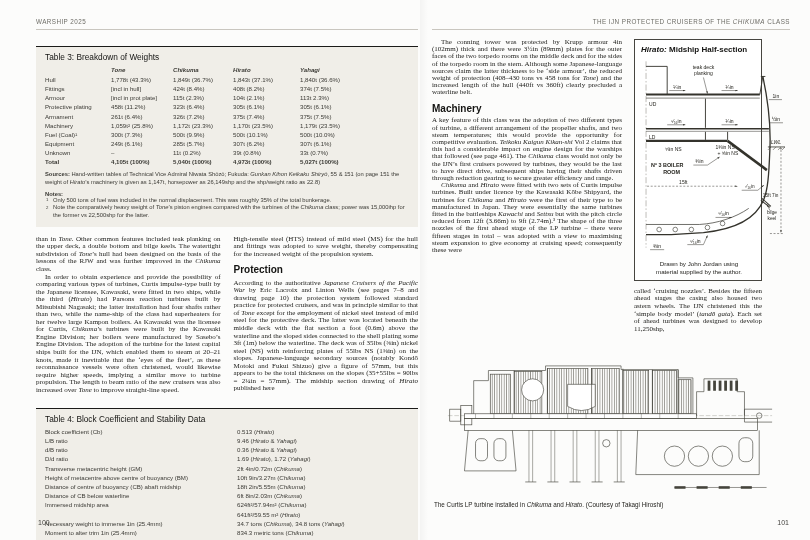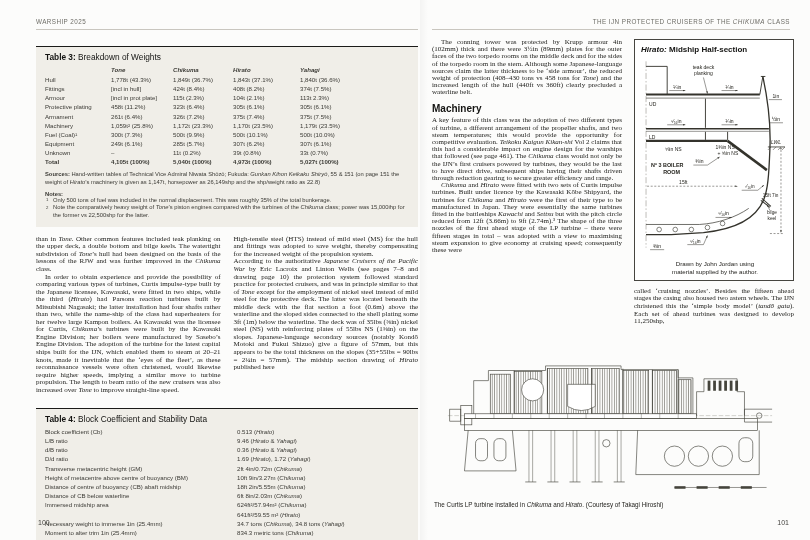--- a/index.html
+++ b/index.html
@@ -9,21 +9,21 @@
           background:linear-gradient(90deg,rgba(0,0,0,0.035),rgba(0,0,0,0) 80%)}
   .page{position:absolute;top:18px}
   #pageL{left:36px;width:382px}
   #pageR{left:432px;width:358px;height:506px}
   .runhead{font-family:"Liberation Sans",sans-serif;font-size:6.3px;letter-spacing:.07em;
            color:#6e6d67;border-bottom:.8px solid #c9c6bf;padding-bottom:4px}
   #pageR .runhead{text-align:right}
   .box{border-top:1.8px solid #1b1b19;background:#f0eee8;padding:5px 9px 7px 9px;
        font-family:"Liberation Sans",sans-serif}
   .boxtitle{font-size:8.3px;color:#141412;margin-bottom:3px}
-  .boxtitle .bt-label{font-weight:bold}
+  .boxtitle .bt-label{font-weight:normal}
   .boxtitle b{font-weight:normal}
   table.wt{width:100%;border-collapse:collapse;table-layout:fixed;font-size:6.1px;
            line-height:1.38;color:#3b3a35}
   .wt th{font-style:italic;font-weight:bold;text-align:left;padding:1px 0;font-size:6.1px}
   .wt td{padding:.4px 0;vertical-align:top}
   .wt tr.total td{font-weight:bold}
   .srcs{font-size:5.8px;line-height:1.33;color:#3b3a35;margin-top:4px}
   .srcs .b,.noteslbl{font-weight:bold}
   .noteslbl{font-size:5.8px;margin-top:4px;color:#3b3a35}
   .note{font-size:5.8px;line-height:1.33;color:#3b3a35;display:flex}
@@ -36,21 +36,21 @@
   .shead{font-family:"Liberation Sans",sans-serif;font-weight:bold;font-size:10px;
          margin:7px 0 3.5px;color:#141412}
   table.t4{width:100%;border-collapse:collapse;font-size:6.1px;line-height:1.42;
            color:#3b3a35;margin-top:2px}
   .t4 td{padding:.3px 0;vertical-align:top}
   .t4 td.lab{width:192px}
   .box4{margin-top:14px}
   .box3{margin-top:16px}
   .pcol1{position:absolute;left:0;top:21px;width:190px;font-size:7px;line-height:1.03;
          text-align:justify}
-  .pcol2{position:absolute;left:202px;top:21px;width:160px}
+  .pcol2{position:absolute;left:202px;top:21px;width:128px}
   .figbox{border:1px solid #46453f;background:#fff;padding:5px 4px 4px 6px}
   .figtitle{font-family:"Liberation Sans",sans-serif;font-weight:bold;font-size:8px;
             color:#141412;margin-bottom:2px}
   .figtitle i{font-style:italic}
   .credit{font-family:"Liberation Sans",sans-serif;font-size:6.2px;text-align:center;
           line-height:1.25;color:#24231f;margin-top:2px}
   .cont{margin-top:7px;font-size:7px;line-height:1.1;text-align:justify}
   .turbine{position:absolute;left:2px;top:335px;width:352px;height:140px}
   .figcap{position:absolute;left:2px;top:483px;width:354px;
           font-family:"Liberation Sans",sans-serif;font-size:6.3px;color:#24231f}
@@ -174,20 +174,21 @@
       </div>
   </div>
 
   <div class="cols">
     <div class="col">
       <p>than in <i>Tone</i>. Other common features included teak planking on the upper deck, a double bottom and bilge keels. The watertight subdivision of <i>Tone</i>’s hull had been designed on the basis of the lessons of the RJW and was further improved in the <i>Chikuma</i> class.</p>
       <p class="ind">In order to obtain experience and provide the possibility of comparing various types of turbines, Curtis impulse-type built by the Japanese licensee, Kawasaki, were fitted in two ships, while the third (<i>Hirato</i>) had Parsons reaction turbines built by Mitsubishi Nagasaki; the latter installation had four shafts rather than two, while the name-ship of the class had superheaters for her twelve large Kampon boilers. As Kawasaki was the licensee for Curtis, <i>Chikuma</i>’s turbines were built by the Kawasaki Engine Division; her boilers were manufactured by Sasebo’s Engine Division. The adoption of the turbine for the latest capital ships built for the IJN, which enabled them to steam at 20–21 knots, made it inevitable that the ‘eyes of the fleet’, as these reconnaissance vessels were often christened, would likewise require higher speeds, implying a similar move to turbine propulsion. The length to beam ratio of the new cruisers was also increased over <i>Tone</i> to improve straight-line speed.</p>
     </div>
     <div class="col">
       <p>High-tensile steel (HTS) instead of mild steel (MS) for the hull and fittings was adopted to save weight, thereby compensating for the increased weight of the propulsion system.</p>
+      <div class="shead">Protection</div>
       <p>According to the authoritative <i>Japanese Cruisers of the Pacific War</i> by Eric Lacroix and Linton Wells (see pages 7–8 and drawing page 10) the protection system followed standard practice for protected cruisers, and was in principle similar to that of <i>Tone</i> except for the employment of nickel steel instead of mild steel for the protective deck. The latter was located beneath the middle deck with the flat section a foot (0.6m) above the waterline and the sloped sides connected to the shell plating some 3ft (1m) below the waterline. The deck was of 35lbs (⅝in) nickel steel (NS) with reinforcing plates of 55lbs NS (1⅜in) on the slopes. Japanese-language secondary sources (notably Kondō Motoki and Fukui Shizuo) give a figure of 57mm, but this appears to be the total thickness on the slopes (35+55lbs = 90lbs = 2¼in = 57mm). The midship section drawing of <i>Hirato</i> published here</p>
     </div>
   </div>
 
   <div class="box box4">
     <div class="boxtitle"><span class="bt-label">Table 4:</span> <b>Block Coefficient and Stability Data</b></div>
     <table class="t4">
       <tbody>
         <tr>
             <td class="lab">Block coefficient (Cb)</td>

